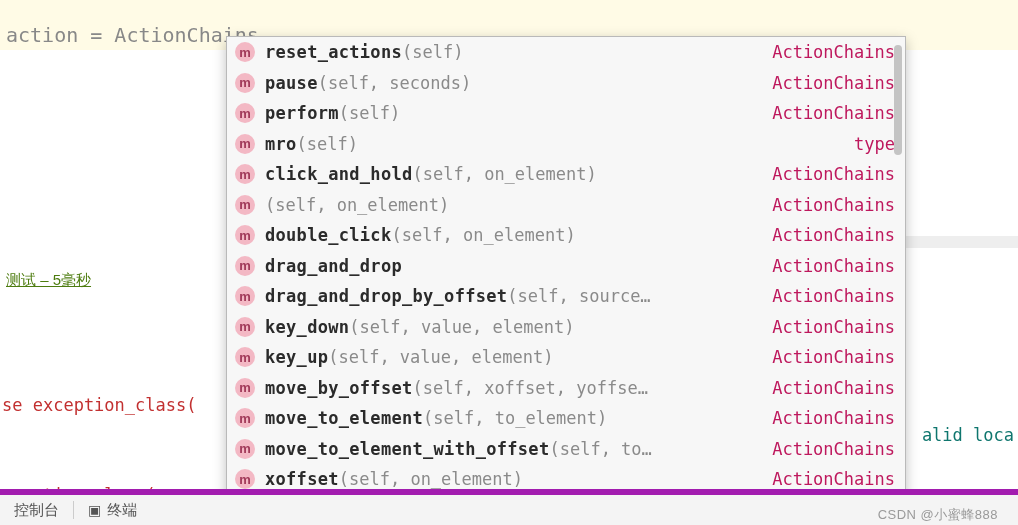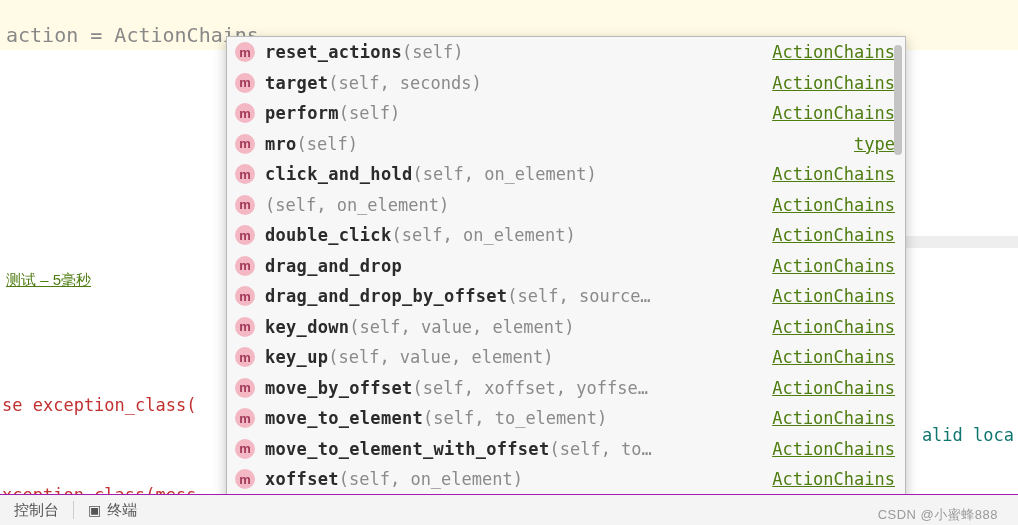--- a/index.html
+++ b/index.html
@@ -26,41 +26,41 @@
   .ac-icon{
     width:20px;height:20px;border-radius:50%;
     background:#f3b8c4;color:#a13a59;
     display:flex;align-items:center;justify-content:center;
     font:600 13px/1 "Arial",sans-serif;
     margin-right:10px;flex:0 0 20px;
   }
   .ac-name{color:#2b2b2b;font-weight:700;letter-spacing:.3px;}
   .ac-params{color:#8a8a8a;}
   .ac-spacer{flex:1;}
-  .ac-type{color:#4d7c0f;text-decoration:underline;}
+  .ac-type{color:#be185d;}
   .scrollbar{position:absolute;right:3px;top:8px;width:8px;height:110px;background:#c4c4c4;border-radius:4px;}
   .under{
     position:absolute;left:0;top:270px;width:224px;
     font:400 15px/20px "Helvetica Neue",sans-serif;color:#4d7c0f;
     padding-left:6px;
     text-decoration:underline;
   }
   .err-block{
     position:absolute;left:0;top:330px;width:224px;
     font:400 17px/30px "Menlo",monospace;color:#c23030;
     padding-left:2px;white-space:pre;overflow:hidden;
   }
   .err-right{
     position:absolute;right:4px;top:420px;
     font:400 17px/30px "Menlo",monospace;color:#0f766e;
     white-space:pre;
   }
   .bottom-bar{
     position:absolute;left:0;bottom:0;width:100%;height:30px;
-    border-top:1px solid #a21caf;background:#f4f4f4;
+    border-top:6px solid #a21caf;background:#f4f4f4;
     display:flex;align-items:center;
     font:400 15px/30px "Helvetica Neue",sans-serif;color:#555;
   }
   .bottom-tab{display:flex;align-items:center;padding:0 14px;height:100%;cursor:pointer;}
   .bottom-tab .t-icon{margin-right:6px;font-size:14px;color:#555;}
   .watermark{
     position:absolute;right:20px;bottom:4px;
     font:400 13px/1 "Helvetica Neue",sans-serif;color:#9a9a9a;
     letter-spacing:.5px;
   }
@@ -96,21 +96,21 @@
   <div class="ac-list" id="ac-list">
       <div class="ac-row">
         <span class="ac-icon">m</span>
         <span class="ac-name">reset_actions</span>
         <span class="ac-params">(self)</span>
         <span class="ac-spacer"></span>
         <span class="ac-type">ActionChains</span>
       </div>
       <div class="ac-row">
         <span class="ac-icon">m</span>
-        <span class="ac-name">target</span>
+        <span class="ac-name">pause</span>
         <span class="ac-params">(self, seconds)</span>
         <span class="ac-spacer"></span>
         <span class="ac-type">ActionChains</span>
       </div>
       <div class="ac-row">
         <span class="ac-icon">m</span>
         <span class="ac-name">perform</span>
         <span class="ac-params">(self)</span>
         <span class="ac-spacer"></span>
         <span class="ac-type">ActionChains</span>

